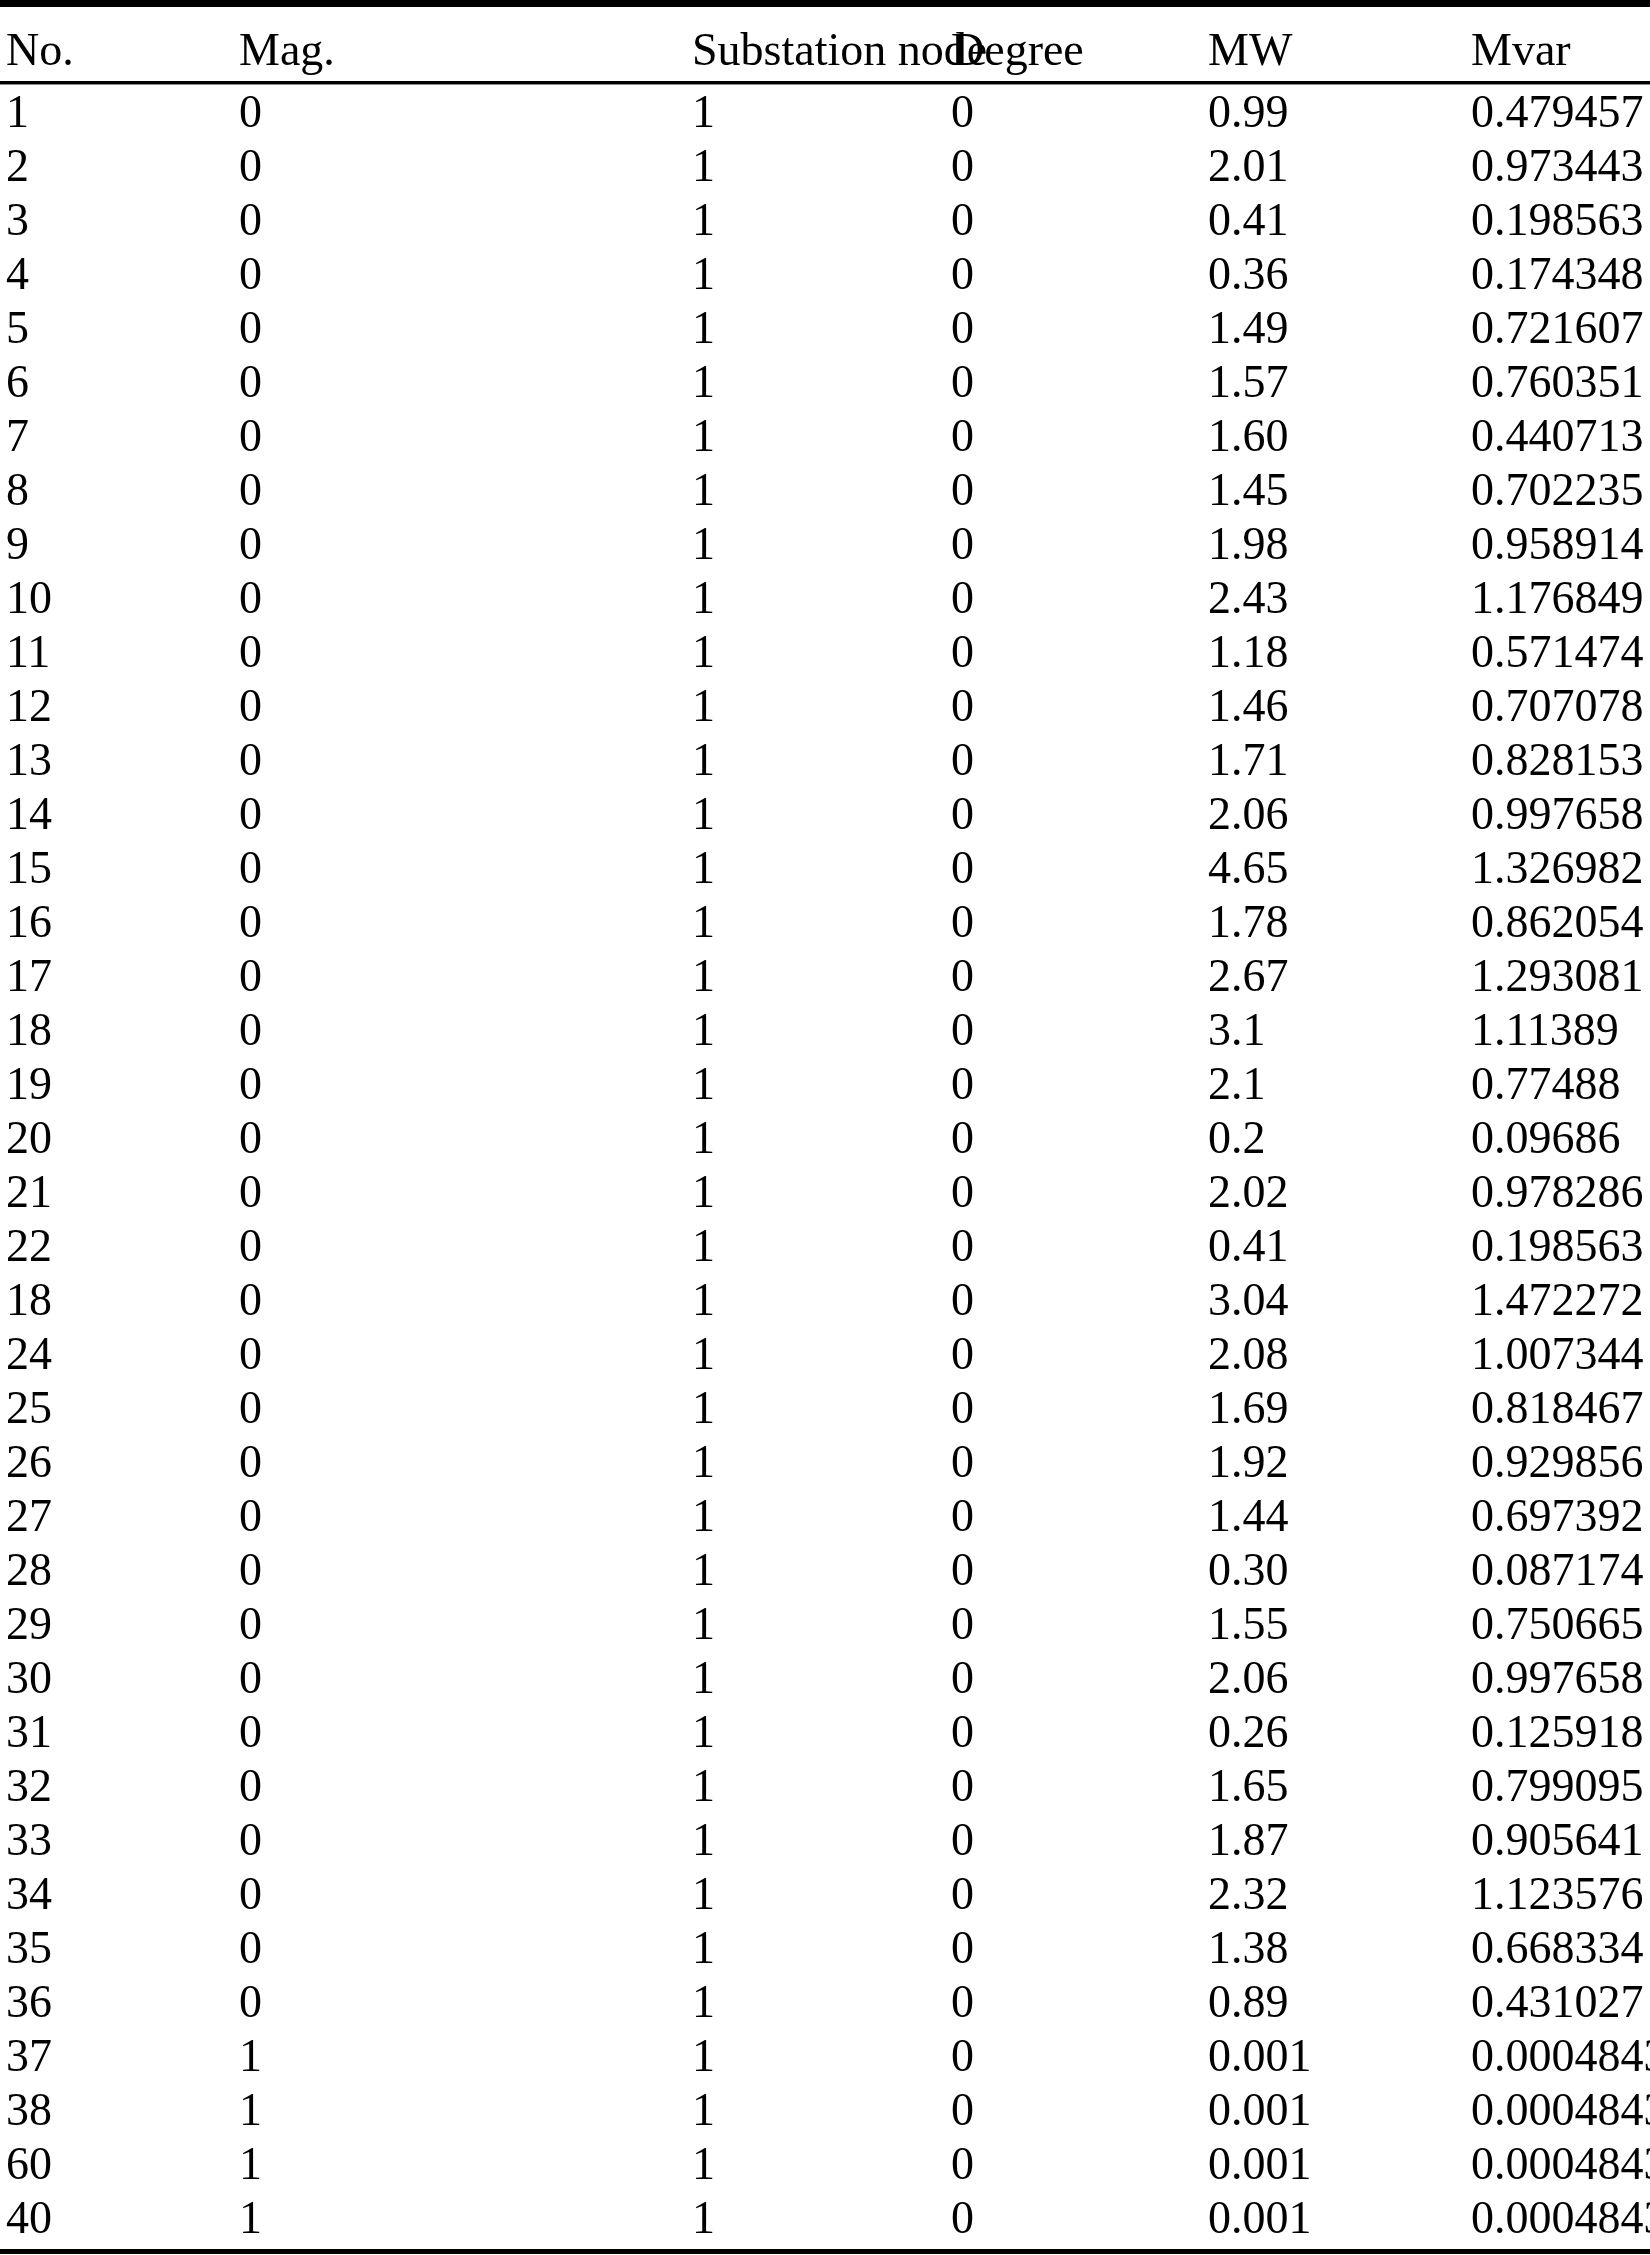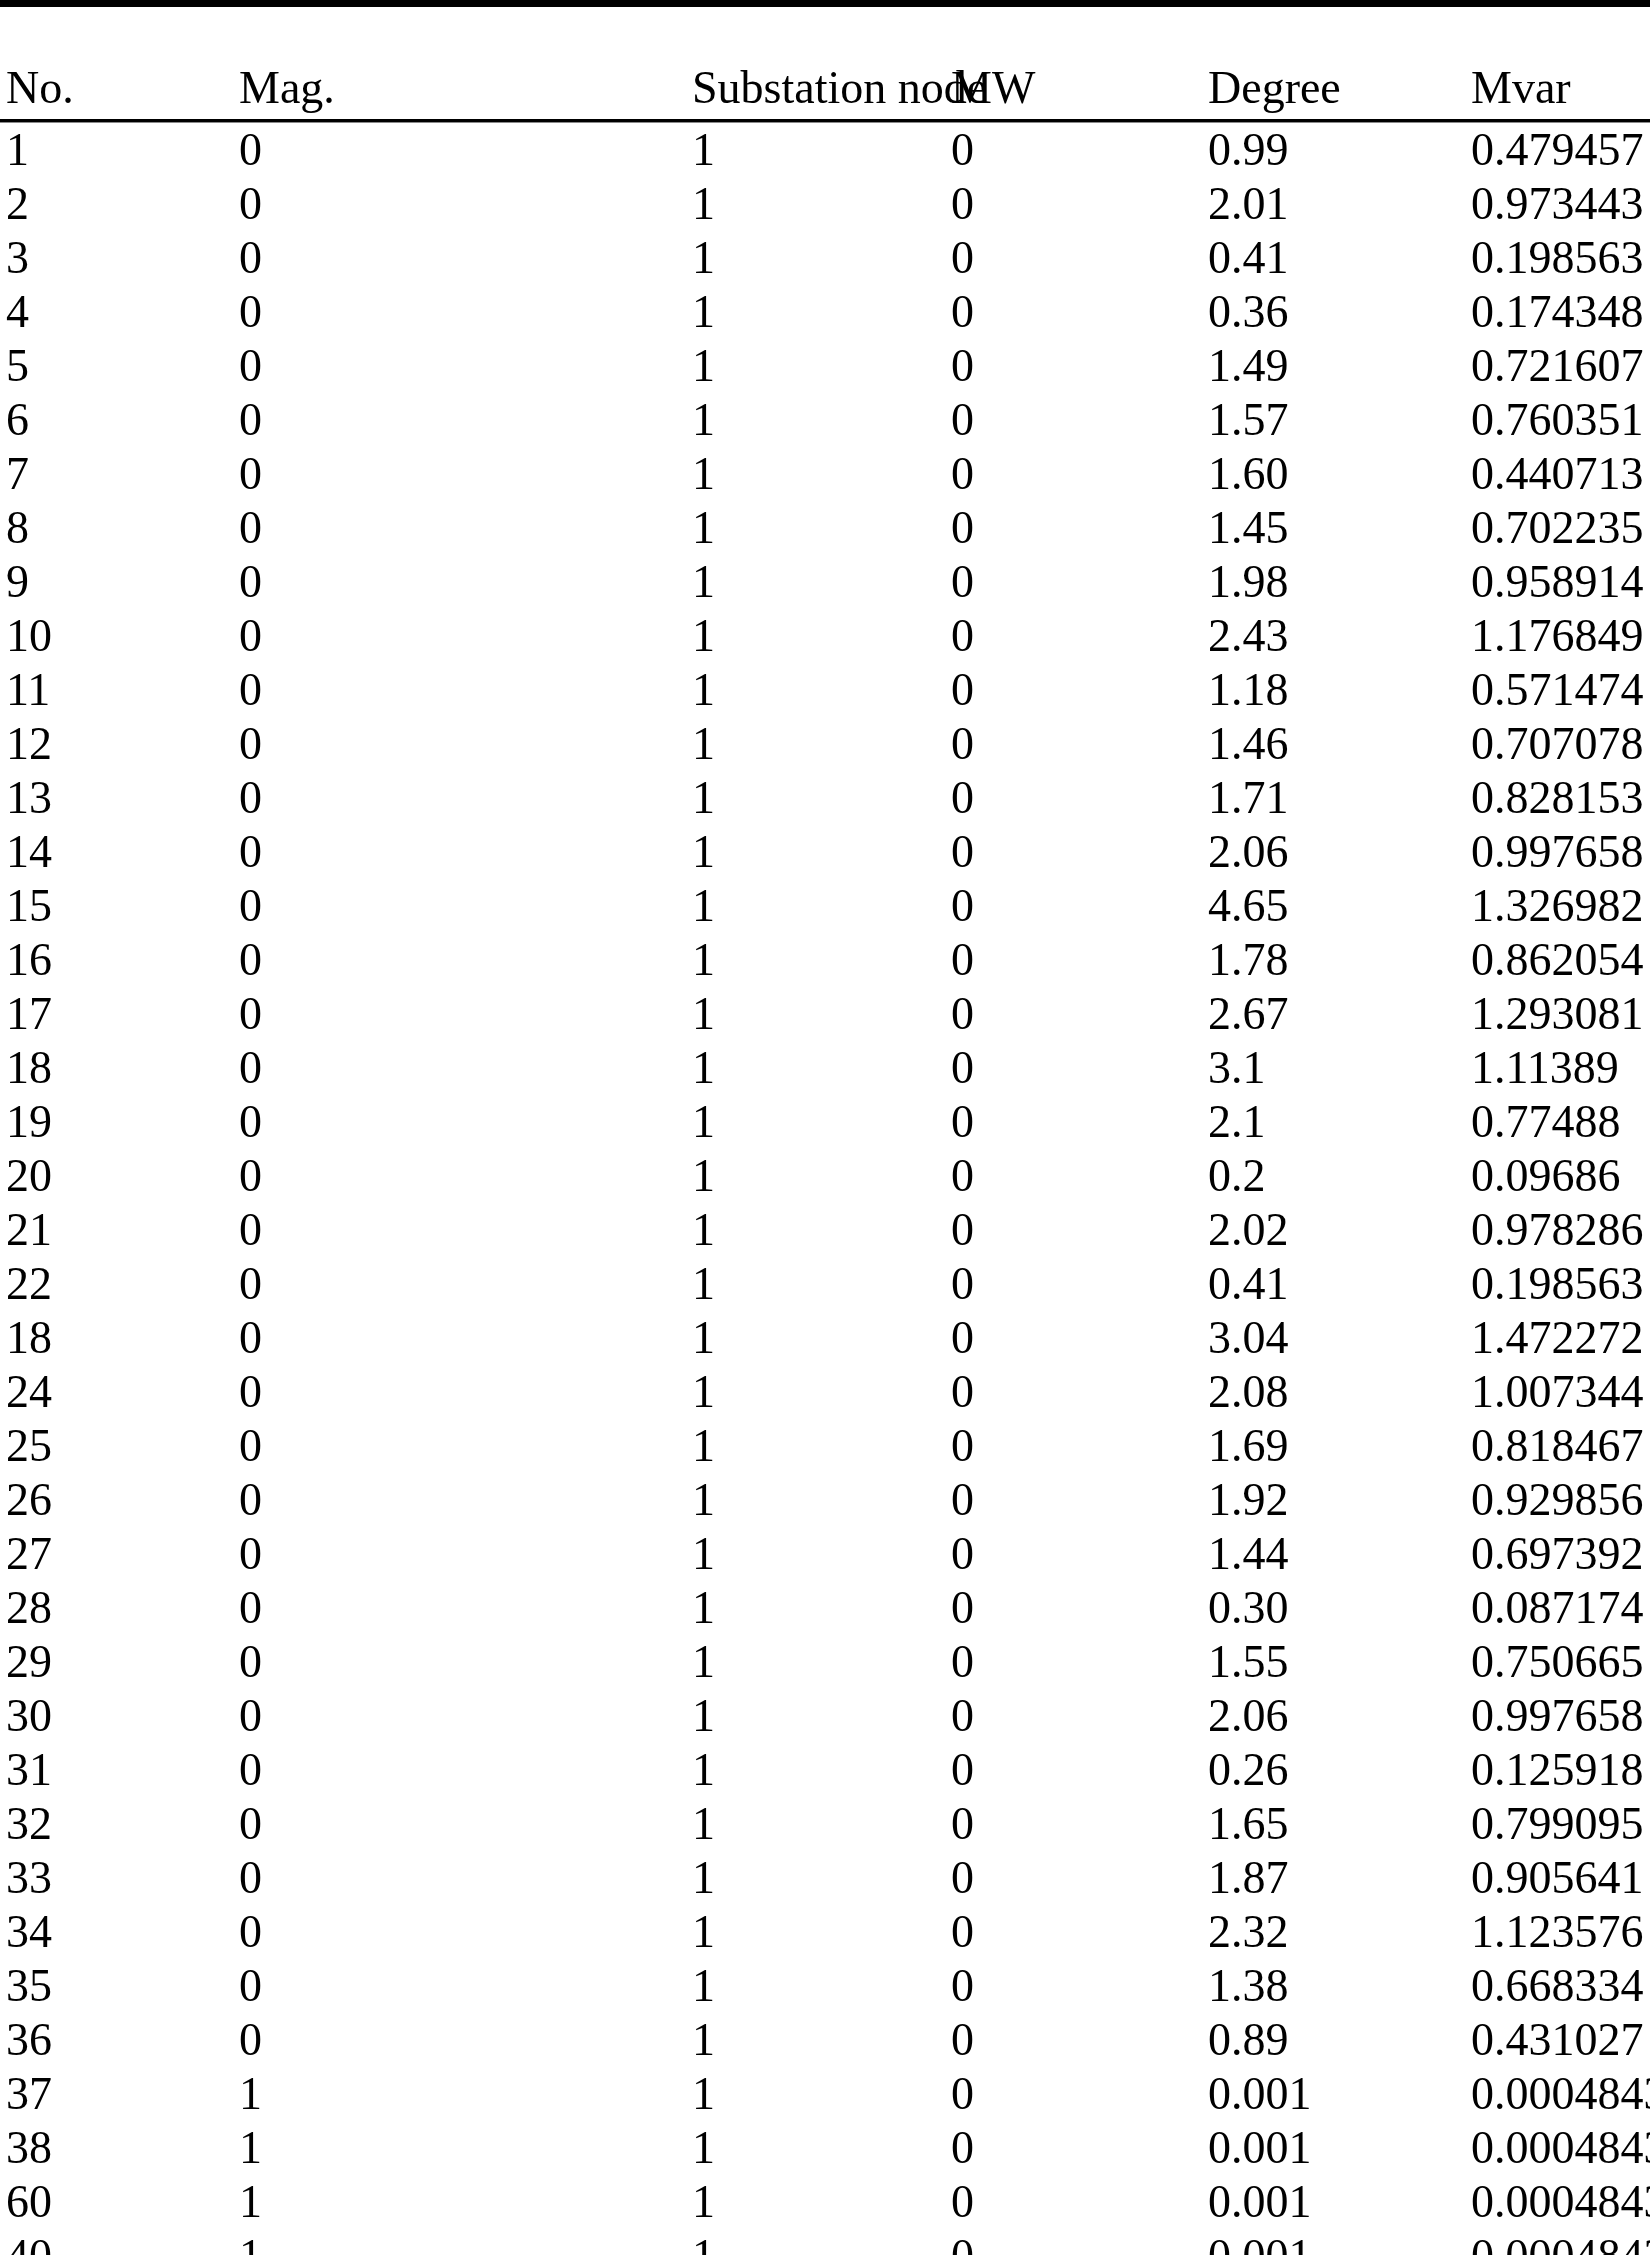--- a/index.html
+++ b/index.html
@@ -34,21 +34,20 @@
     grid-template-columns: 233px 453px 259px 257px 263px 181px;
     padding-left: 6px;
     box-sizing: border-box;
     width: 1651px;
   }
   .header-row {
     height: 74px;
     align-items: end;
     font-size: 46px;
     line-height: 62px;
-    margin-top: 38px;
   }
   .header-cell {
     white-space: nowrap;
     overflow: visible;
   }
   .rule-header {
     height: 3px;
     background: #000000;
     width: 100%;
   }
@@ -79,22 +78,22 @@
 
 <div class="page">
   <div class="rule-top"></div>
 
   <div class="table-wrap">
 
     <div class="grid-row header-row">
       <div class="header-cell">No.</div>
       <div class="header-cell">Mag.</div>
       <div class="header-cell">Substation node</div>
+      <div class="header-cell">Degree</div>
       <div class="header-cell">MW</div>
-      <div class="header-cell">Degree</div>
       <div class="header-cell">Mvar</div>
     </div>
 
     <div class="rule-header"></div>
     <div class="rule-header-shadow"></div>
 
     <div id="table-body">
   <div class="grid-row data-row">
     <div class="cell">1</div>
     <div class="cell">0</div>

